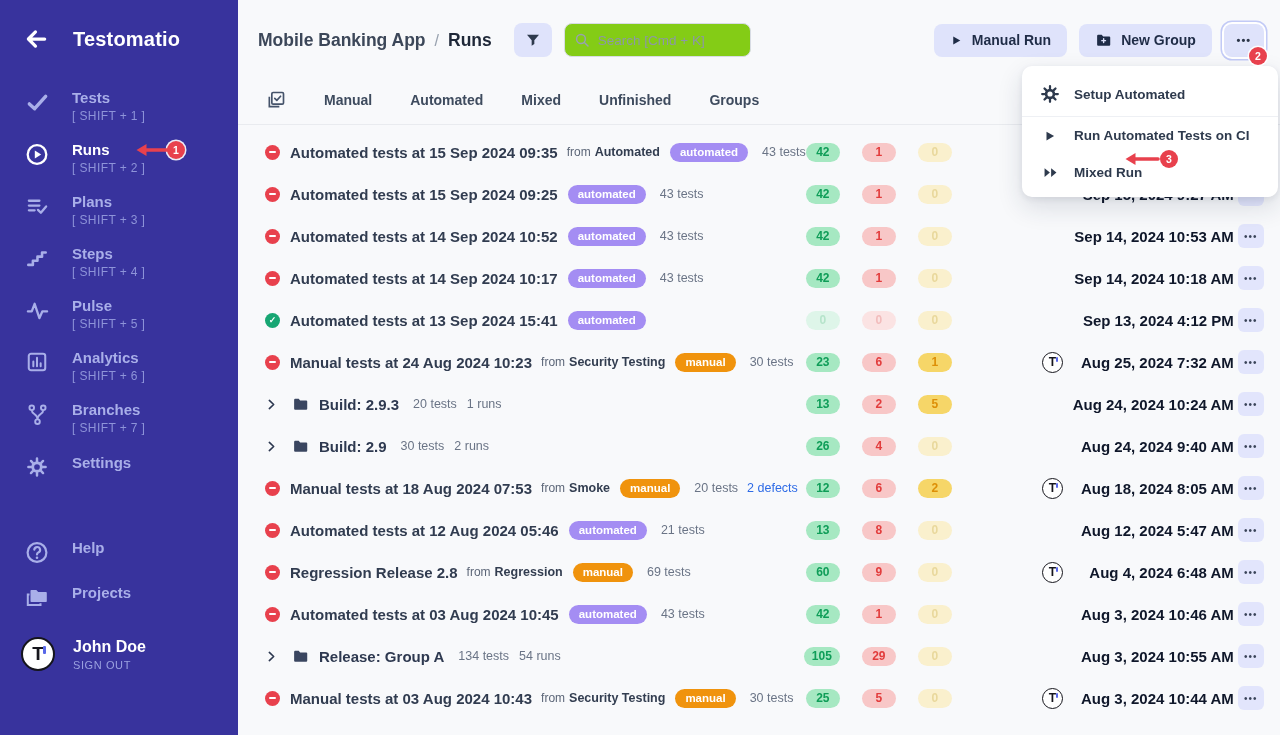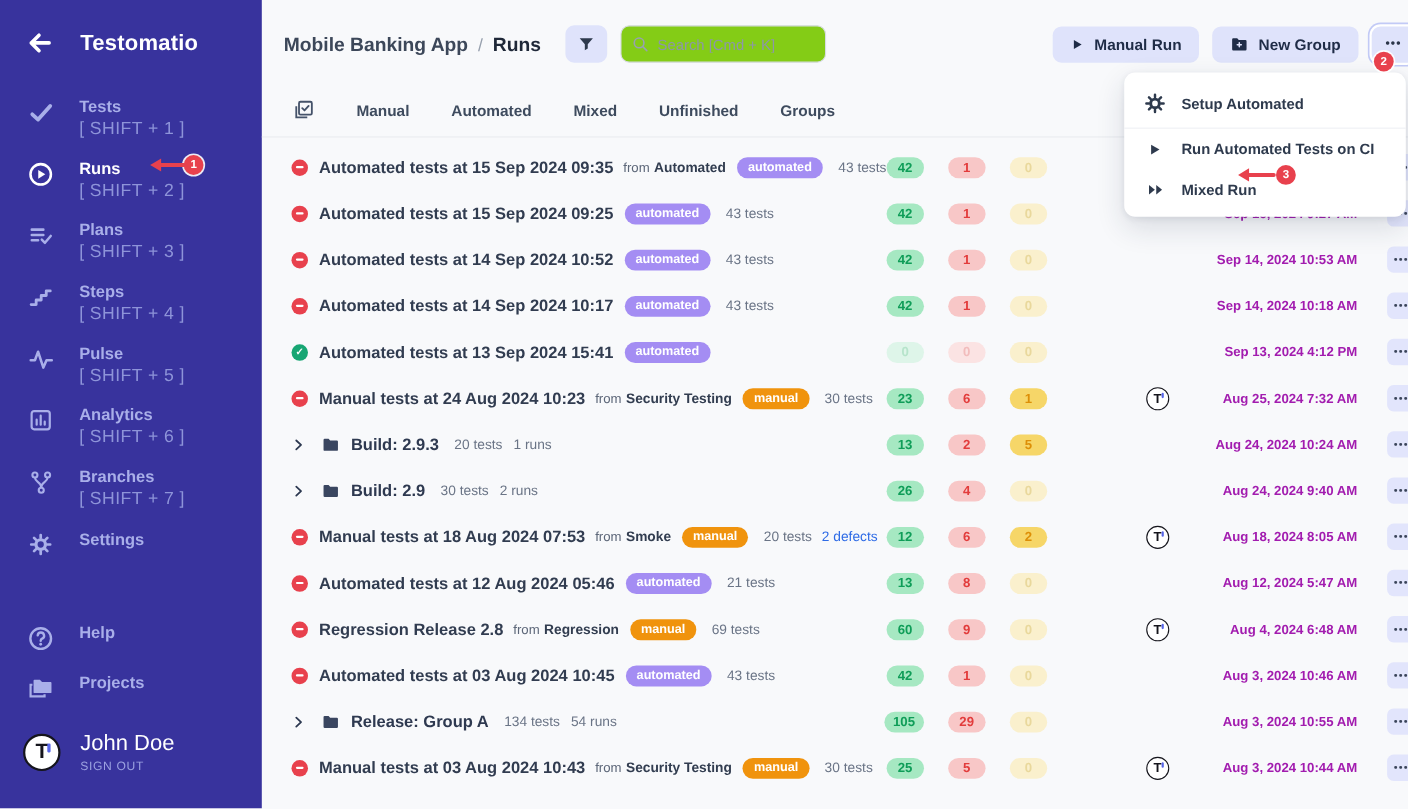--- a/index.html
+++ b/index.html
@@ -9,33 +9,33 @@
   
   .sidebar { position:relative; width:238px; min-width:238px; height:735px; background:#38339d; color:#aab0ea; }
   .s-logo { display:flex; align-items:center; padding:26px 0 0 23px; color:#fff; }
   .s-logo .back { width:26px; height:26px; color:#fff; cursor:pointer; }
   .s-logo .brand { margin-left:24px; font-size:20px; font-weight:bold; letter-spacing:.2px; }
   .s-nav { margin-top:28px; }
   .s-item { display:flex; align-items:flex-start; padding:9px 0 9px 25px; cursor:pointer; }
   .s-item .ic { width:24px; height:24px; display:flex; align-items:center; justify-content:center; color:#a9afe9; margin-top:1px; }
   .s-item .txt { margin-left:23px; }
   .s-item .lbl { font-size:15px; font-weight:bold; color:#a9afe9; }
-  .s-item .sc { font-size:16px; color:#8e94d9; margin-top:3px; letter-spacing:.4px; }
+  .s-item .sc { font-size:12px; color:#8e94d9; margin-top:3px; letter-spacing:.4px; }
   .s-item.active .lbl, .s-item.active .ic { color:#fff; }
   .s-item.single { padding:10px 0 10px 25px; }
   .s-footer { margin-top:40px; }
   .s-user { display:flex; align-items:center; padding:10px 0 10px 21px; margin-top:8px; }
   .tlogo { background:#fff; border:2px solid #15151c; border-radius:50%; display:flex; align-items:center; justify-content:center; color:#15151c; font-weight:bold; position:relative; }
   .tlogo.big { width:34px; height:34px; font-size:19px; }
   .tlogo.small { width:21px; height:21px; font-size:12px; border-width:1.5px; }
   .tlogo i { position:absolute; background:#5867e8; border-radius:1px; }
   .tlogo.big i { width:3px; height:8px; right:7px; top:7px; }
   .tlogo.small i { width:2px; height:5px; right:4px; top:4px; }
   .s-user .txt { margin-left:18px; }
-  .s-user .name { color:#fff; font-weight:normal; font-size:20px; }
+  .s-user .name { color:#fff; font-weight:bold; font-size:16px; }
   .s-user .out { color:#9ba1e0; font-size:11px; margin-top:3px; letter-spacing:.6px; }
 
   
   .main { position:relative; flex:1; height:735px; }
   .topbar { display:flex; align-items:center; padding:23px 26px 0 20px; }
   .breadcrumb { display:flex; align-items:baseline; white-space:nowrap; }
   .bc-project { font-size:17.5px; font-weight:bold; color:#3c4759; cursor:pointer; }
   .bc-sep { margin:0 9px; font-size:16px; color:#97a0ae; }
   .bc-page { font-size:17.5px; font-weight:bold; color:#1f2838; }
   .btn-filter { margin-left:22px; width:38px; height:34px; border:none; border-radius:8px; background:#dfe3fb; color:#2e3a4d; display:flex; align-items:center; justify-content:center; cursor:pointer; }
@@ -72,21 +72,21 @@
   .pill.manual { background:#f0930d; }
   .r-tests { margin-left:14px; font-size:12.5px; color:#6a7486; white-space:nowrap; }
   .r-runs { margin-left:10px; font-size:12.5px; color:#6a7486; white-space:nowrap; }
   .r-defects { margin-left:9px; font-size:12.5px; color:#2e6be6; white-space:nowrap; cursor:pointer; }
   .c-stats { margin-left:auto; margin-right:90px; display:flex; gap:22px; }
   .sb { min-width:34px; height:19px; border-radius:10px; display:flex; align-items:center; justify-content:center; font-size:12px; font-weight:bold; padding:0 8px; }
   .sb.g1 { background:#a6e8c2; color:#0f9d58; } .sb.g0 { background:#def5e9; color:#b6e4cb; }
   .sb.r1 { background:#f8c7c7; color:#e23c3c; } .sb.r0 { background:#fbe3e3; color:#f2bcbc; }
   .sb.y1 { background:#f6d668; color:#dd8f07; } .sb.y0 { background:#faf0cd; color:#e9d89c; }
   .c-avatar { width:22px; min-width:22px; display:flex; }
-  .c-time { width:170px; min-width:170px; margin-right:27px; text-align:right; font-size:12px; font-weight:600; color:#a21caf; white-space:nowrap; }
+  .c-time { width:170px; min-width:170px; margin-right:4px; text-align:right; font-size:15px; font-weight:600; color:#0f172a; white-space:nowrap; }
   .btn-row-more { width:26px; height:24px; min-width:26px; border:none; border-radius:6px; background:#e2e5fc; color:#3a4459; font-size:10px; letter-spacing:1px; display:flex; align-items:center; justify-content:center; cursor:pointer; font-family:"Liberation Sans",sans-serif; }
 
   
   .menu { position:absolute; left:784px; top:66px; width:256px; background:#fff; border-radius:10px; box-shadow:0 10px 26px rgba(30,40,70,.14), 0 2px 6px rgba(30,40,70,.08); z-index:20; padding:6px 0; }
   .m-item { display:flex; align-items:center; gap:14px; padding:11px 18px; cursor:pointer; }
   .m-item .ic { width:20px; display:flex; justify-content:center; color:#2e3a4d; }
   .m-item .lbl { font-size:13.5px; font-weight:bold; color:#2e3a4d; white-space:nowrap; }
   .m-item.divided { border-bottom:1px solid #eef0f4; }
 
   

